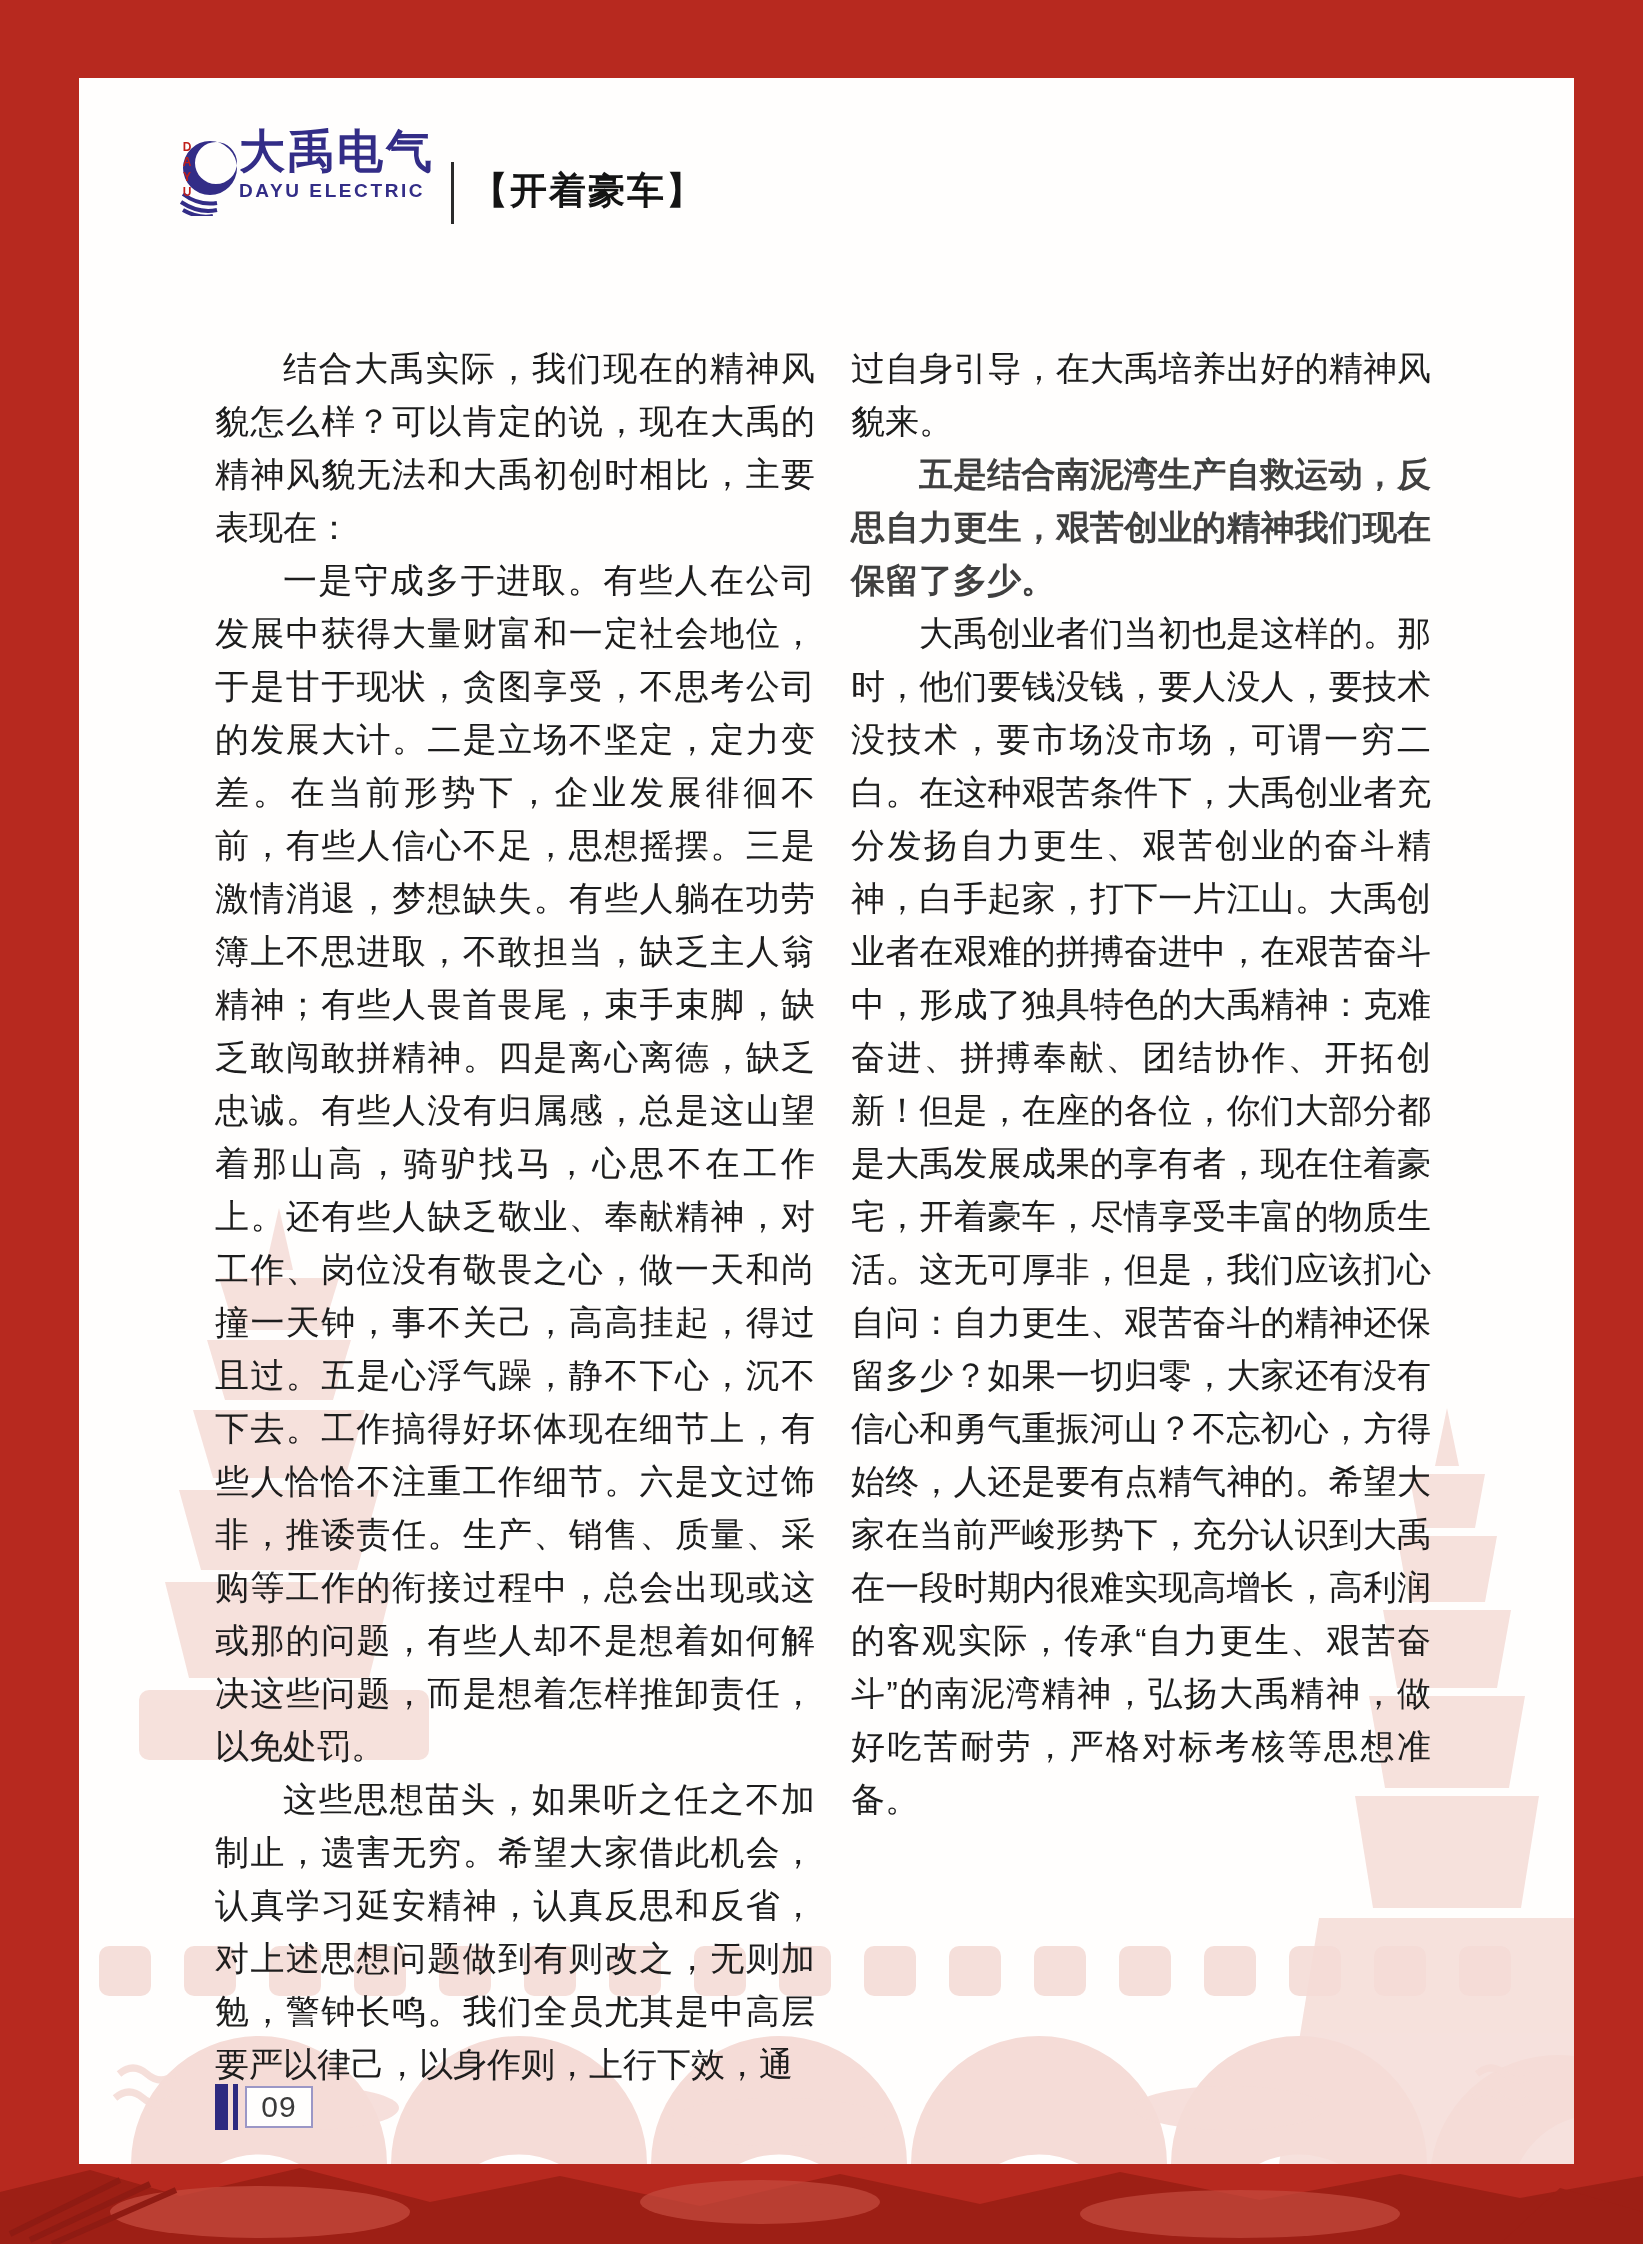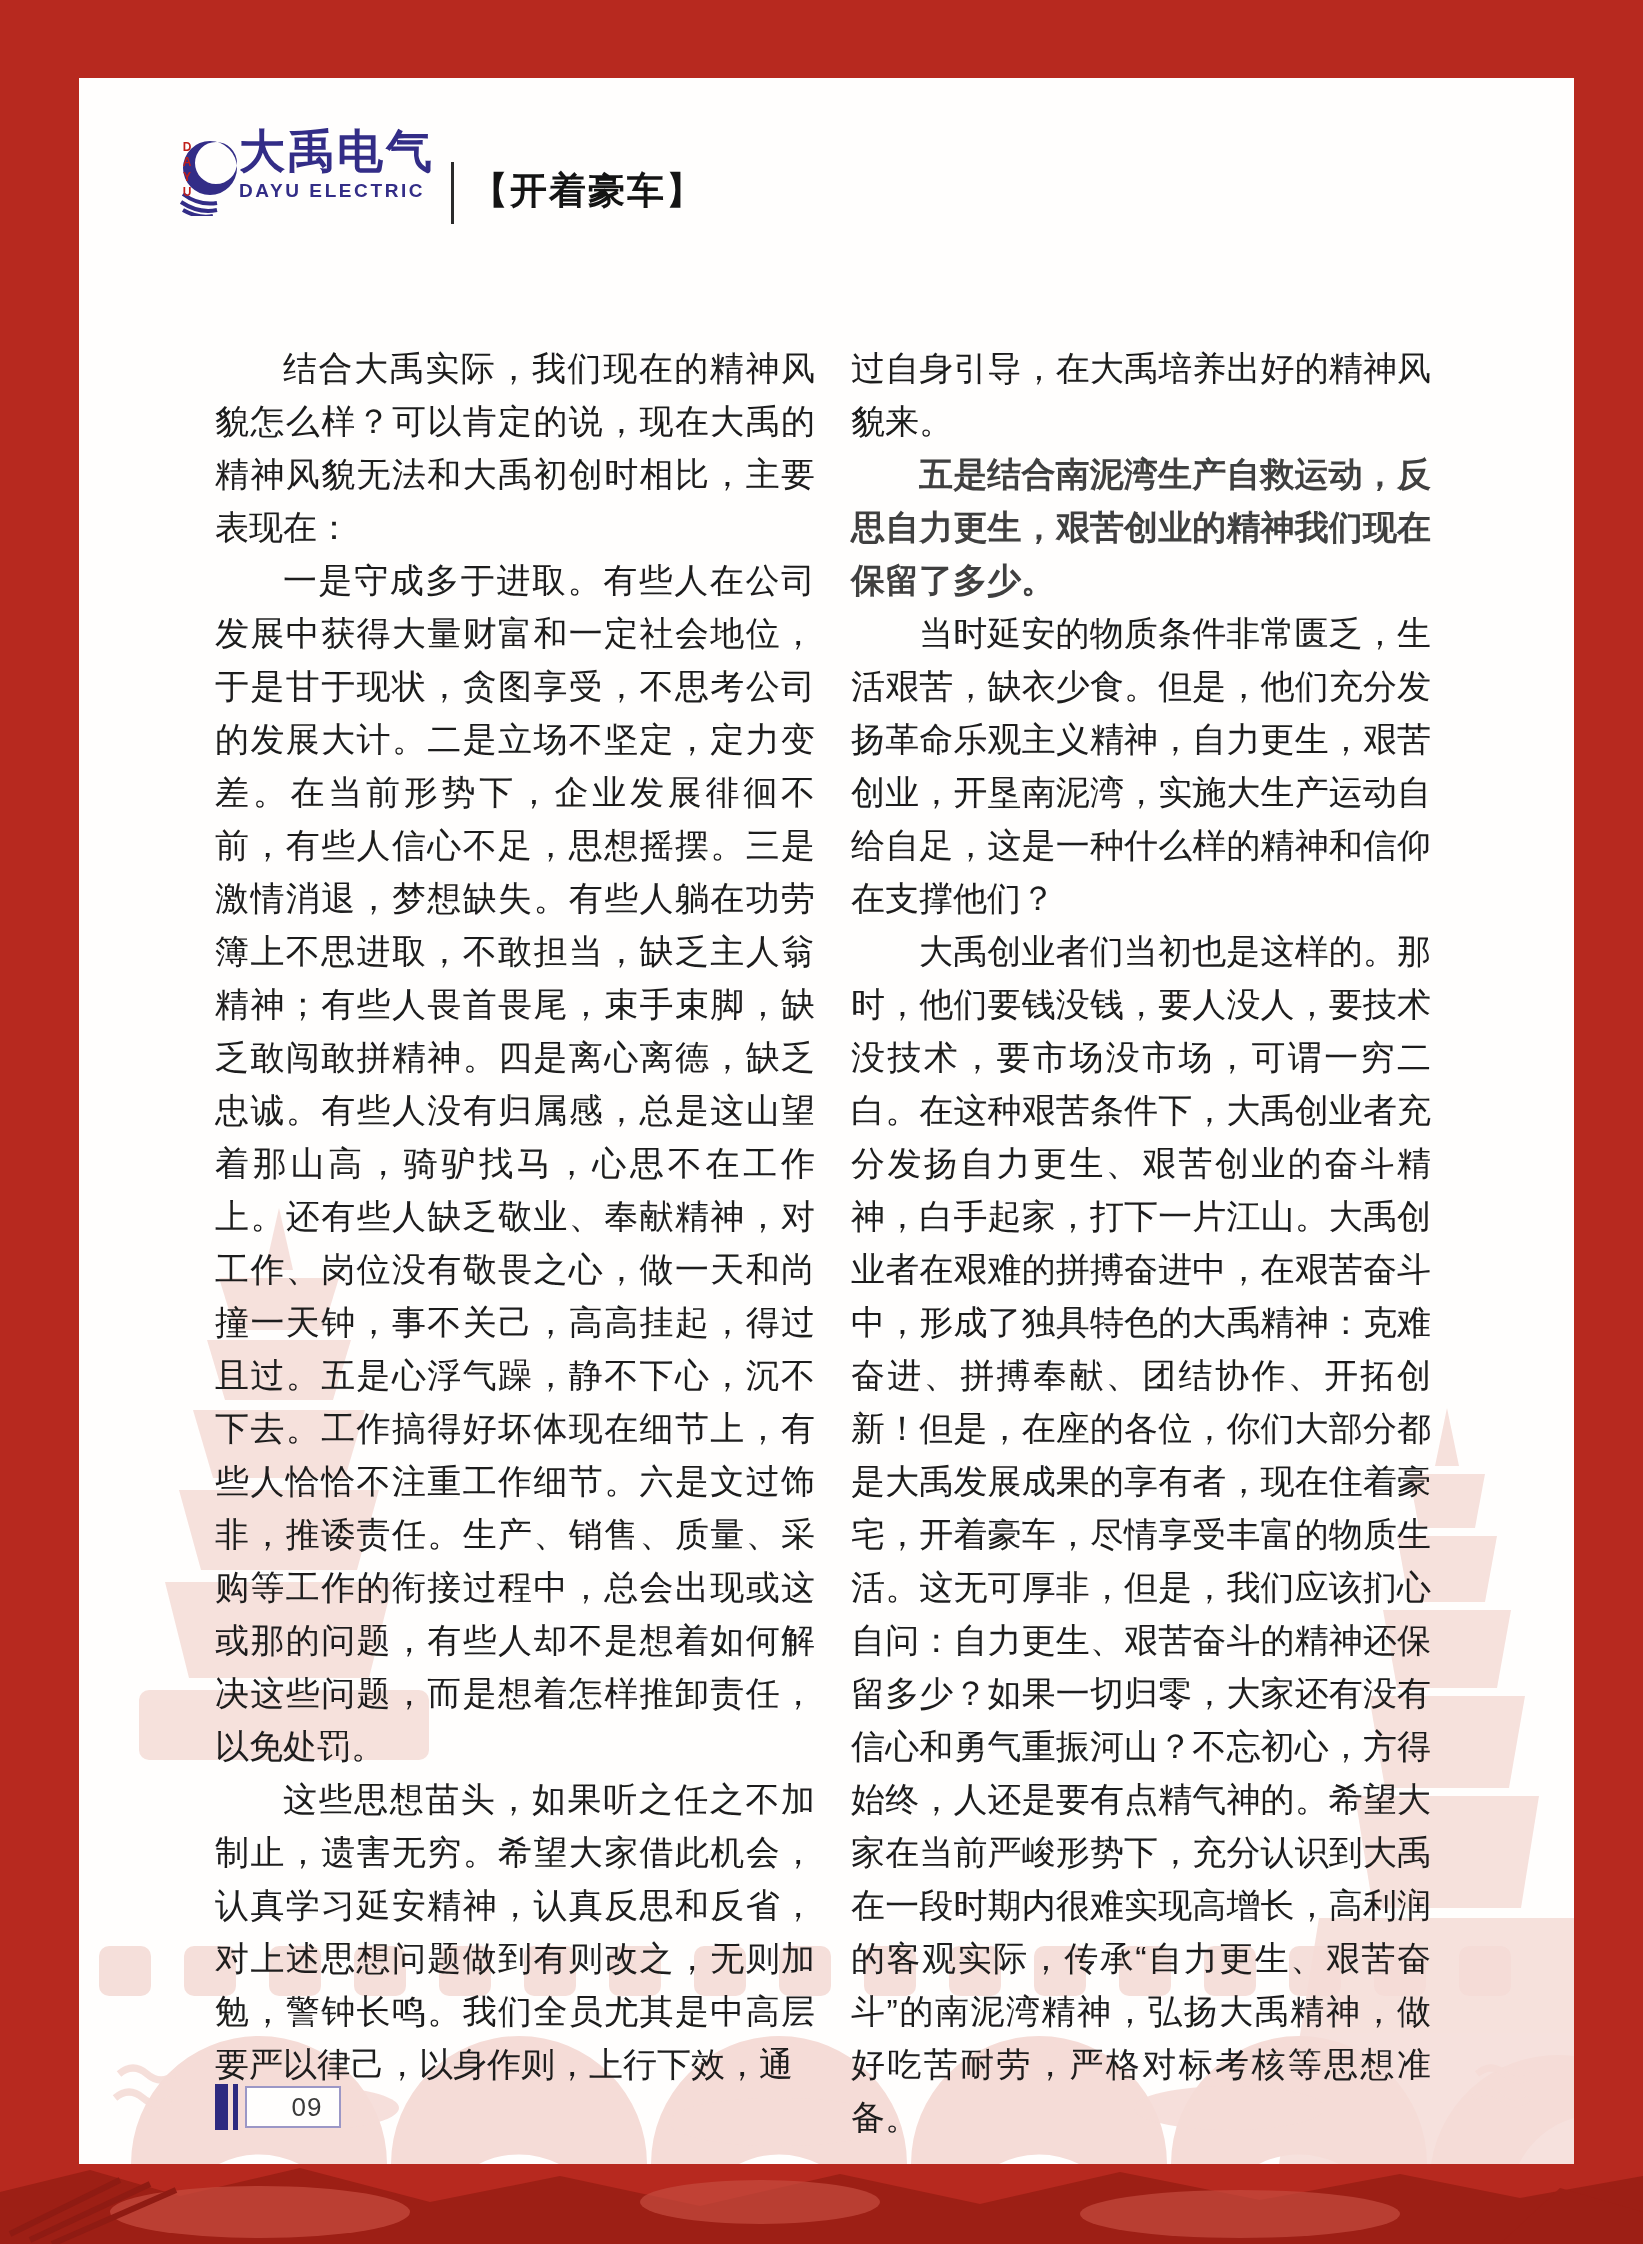--- a/index.html
+++ b/index.html
@@ -29,21 +29,21 @@
   .para{margin:0;text-indent:2em;}
   .para.no-indent{text-indent:0;}
   .para.bold{font-weight:bold;color:#404040;}
 
   
   .pagenum{position:absolute;left:136px;top:2006px;display:flex;align-items:center;z-index:2;}
   .bar-thick{width:13px;height:46px;background:#2e2a80;}
   .bar-thin{width:5px;height:46px;background:#2e2a80;margin-left:5px;}
   .num-box{margin-left:7px;width:64px;height:38px;border:2px solid #9b97c6;background:#fffefd;
            display:flex;align-items:center;justify-content:center;
-           font-size:26px;color:#3a3a3a;letter-spacing:1px;padding-left:28px;}
+           font-size:30px;color:#3a3a3a;letter-spacing:1px;}
 </style>
 </head>
 <body>
 
 <div class="canvas">
 
   <svg class="border-pattern" viewBox="0 0 1643 160" preserveAspectRatio="none">
     <polygon fill="#9d1f15" points="0,108 90,86 180,112 300,84 430,118 560,92 700,122 840,90 980,120 1120,88 1260,116 1400,90 1520,114 1643,92 1643,160 0,160"></polygon>
     <ellipse cx="260" cy="128" rx="150" ry="26" fill="#c54b3e" opacity="0.75"></ellipse>
     <ellipse cx="760" cy="118" rx="120" ry="22" fill="#c54b3e" opacity="0.7"></ellipse>
@@ -142,21 +142,20 @@
 
     <div class="main">
       <div class="col left">
         <p class="para">结合大禹实际，我们现在的精神风貌怎么样？可以肯定的说，现在大禹的精神风貌无法和大禹初创时相比，主要表现在：</p>
         <p class="para">一是守成多于进取。有些人在公司发展中获得大量财富和一定社会地位，于是甘于现状，贪图享受，不思考公司的发展大计。二是立场不坚定，定力变差。在当前形势下，企业发展徘徊不前，有些人信心不足，思想摇摆。三是激情消退，梦想缺失。有些人躺在功劳簿上不思进取，不敢担当，缺乏主人翁精神；有些人畏首畏尾，束手束脚，缺乏敢闯敢拼精神。四是离心离德，缺乏忠诚。有些人没有归属感，总是这山望着那山高，骑驴找马，心思不在工作上。还有些人缺乏敬业、奉献精神，对工作、岗位没有敬畏之心，做一天和尚撞一天钟，事不关己，高高挂起，得过且过。五是心浮气躁，静不下心，沉不下去。工作搞得好坏体现在细节上，有些人恰恰不注重工作细节。六是文过饰非，推诿责任。生产、销售、质量、采购等工作的衔接过程中，总会出现或这或那的问题，有些人却不是想着如何解决这些问题，而是想着怎样推卸责任，以免处罚。</p>
         <p class="para">这些思想苗头，如果听之任之不加制止，遗害无穷。希望大家借此机会，认真学习延安精神，认真反思和反省，对上述思想问题做到有则改之，无则加勉，警钟长鸣。我们全员尤其是中高层要严以律己，以身作则，上行下效，通</p>
       </div>
       <div class="col right">
         <p class="para no-indent">过自身引导，在大禹培养出好的精神风貌来。</p>
         <p class="para bold">五是结合南泥湾生产自救运动，反思自力更生，艰苦创业的精神我们现在保留了多少。</p>
-        <p class="para">当时延安的物质条件非常匮乏，生活艰苦，缺衣少食。但是，他们充分发扬革命乐观主义精神，自力更生，艰苦创业，开垦南泥湾，实施大生产运动自给自足，这是一种什么样的精神和信仰在支撑他们？</p>
         <p class="para">大禹创业者们当初也是这样的。那时，他们要钱没钱，要人没人，要技术没技术，要市场没市场，可谓一穷二白。在这种艰苦条件下，大禹创业者充分发扬自力更生、艰苦创业的奋斗精神，白手起家，打下一片江山。大禹创业者在艰难的拼搏奋进中，在艰苦奋斗中，形成了独具特色的大禹精神：克难奋进、拼搏奉献、团结协作、开拓创新！但是，在座的各位，你们大部分都是大禹发展成果的享有者，现在住着豪宅，开着豪车，尽情享受丰富的物质生活。这无可厚非，但是，我们应该扪心自问：自力更生、艰苦奋斗的精神还保留多少？如果一切归零，大家还有没有信心和勇气重振河山？不忘初心，方得始终，人还是要有点精气神的。希望大家在当前严峻形势下，充分认识到大禹在一段时期内很难实现高增长，高利润的客观实际，传承“自力更生、艰苦奋斗”的南泥湾精神，弘扬大禹精神，做好吃苦耐劳，严格对标考核等思想准备。</p>
       </div>
     </div>
 
     <div class="pagenum">
       <div class="bar-thick"></div>
       <div class="bar-thin"></div>
       <div class="num-box">09</div>
     </div>
 

